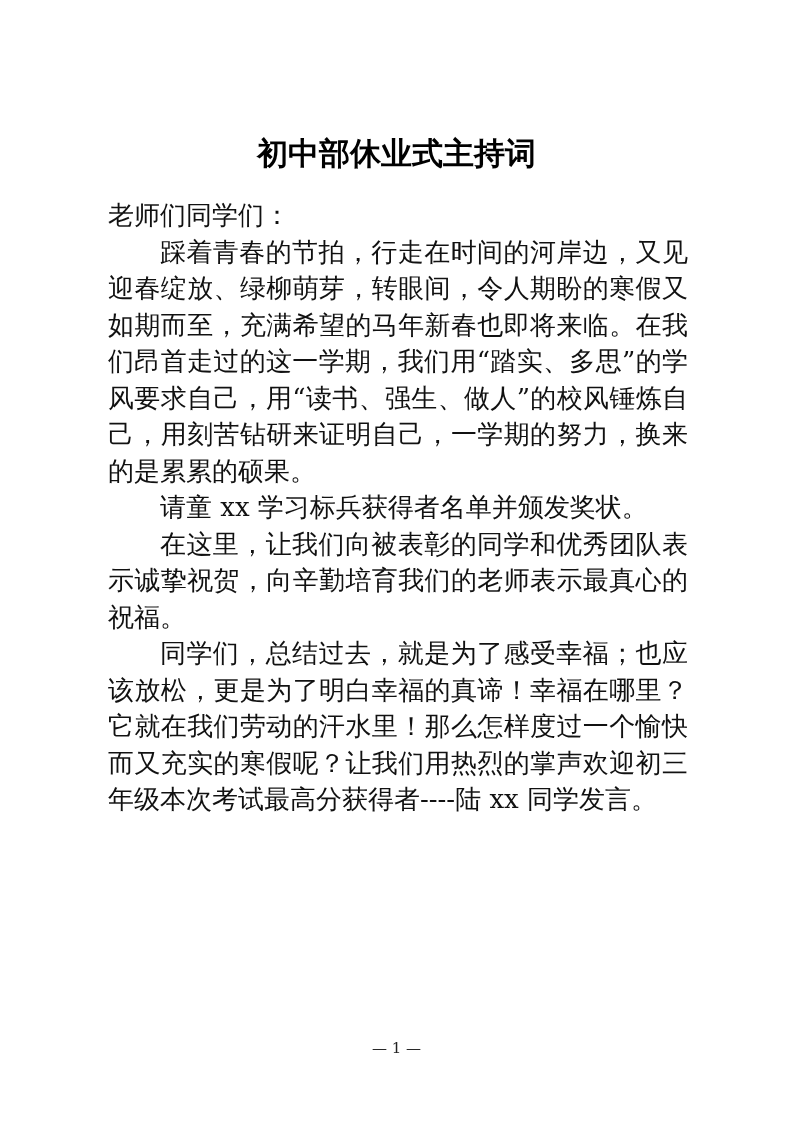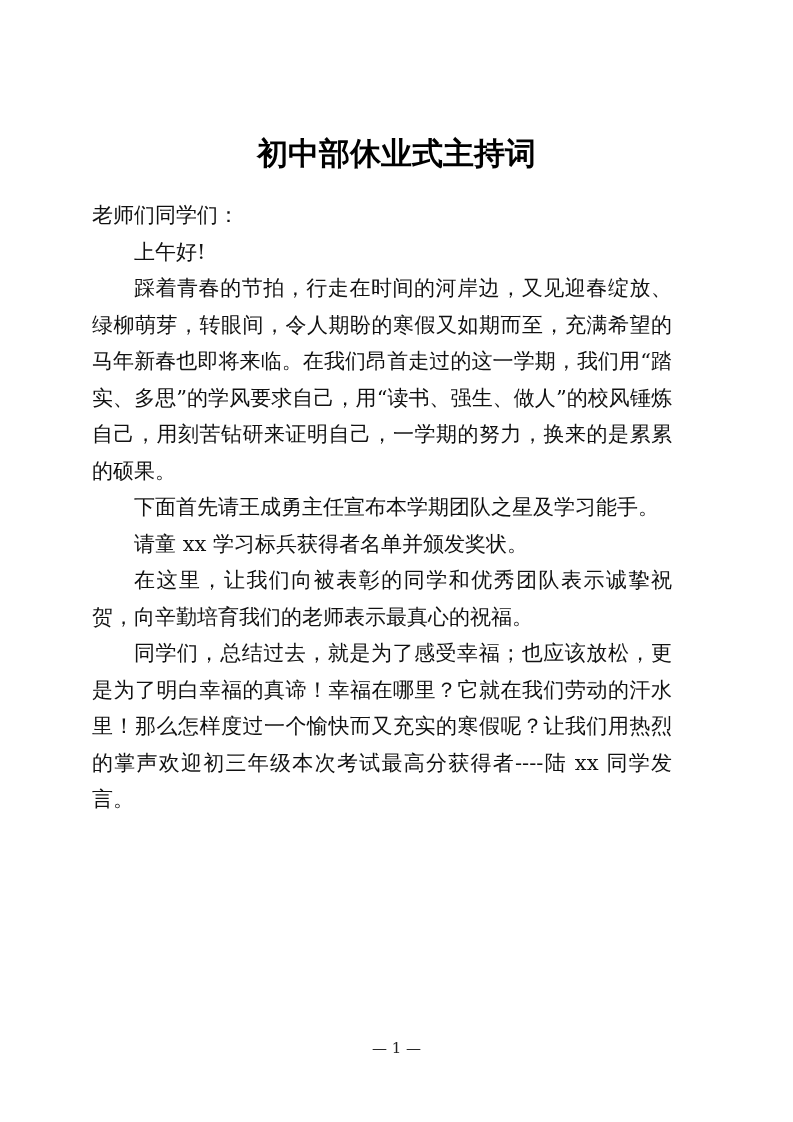--- a/index.html
+++ b/index.html
@@ -30,24 +30,24 @@
       text-align: center;
       font-family: "DejaVu Sans", "Liberation Sans", sans-serif;
       font-weight: bold;
       font-size: 31px;
       letter-spacing: 0px;
       line-height: 44px;
       color: #000000;
     }
     .body-text {
       position: absolute;
-      left: 92px;
+      left: 108px;
       top: 197px;
       width: 580px;
-      font-size: 21px;
+      font-size: 26px;
       line-height: 36.5px;
       text-align: justify;
       text-justify: inter-character;
     }
     .para {
       margin: 0;
       padding: 0;
     }
     .para.indent {
       text-indent: 2em;
@@ -64,22 +64,20 @@
     }
   </style>
 </head>
 <body>
 
 <div class="page">
   <h1 class="title">初中部休业式主持词</h1>
 
   <div class="body-text">
     <p class="para">老师们同学们：</p>
-    <p class="para indent">上午好!</p>
     <p class="para indent">踩着青春的节拍，行走在时间的河岸边，又见迎春绽放、绿柳萌芽，转眼间，令人期盼的寒假又如期而至，充满希望的马年新春也即将来临。在我们昂首走过的这一学期，我们用“踏实、多思”的学风要求自己，用“读书、强生、做人”的校风锤炼自己，用刻苦钻研来证明自己，一学期的努力，换来的是累累的硕果。</p>
-    <p class="para indent">下面首先请王成勇主任宣布本学期团队之星及学习能手。</p>
     <p class="para indent">请童 xx 学习标兵获得者名单并颁发奖状。</p>
     <p class="para indent">在这里，让我们向被表彰的同学和优秀团队表示诚挚祝贺，向辛勤培育我们的老师表示最真心的祝福。</p>
     <p class="para indent">同学们，总结过去，就是为了感受幸福；也应该放松，更是为了明白幸福的真谛！幸福在哪里？它就在我们劳动的汗水里！那么怎样度过一个愉快而又充实的寒假呢？让我们用热烈的掌声欢迎初三年级本次考试最高分获得者----陆 xx 同学发言。</p>
   </div>
 
   <div class="footer">— 1 —</div>
 </div>
 
 </body></html>

